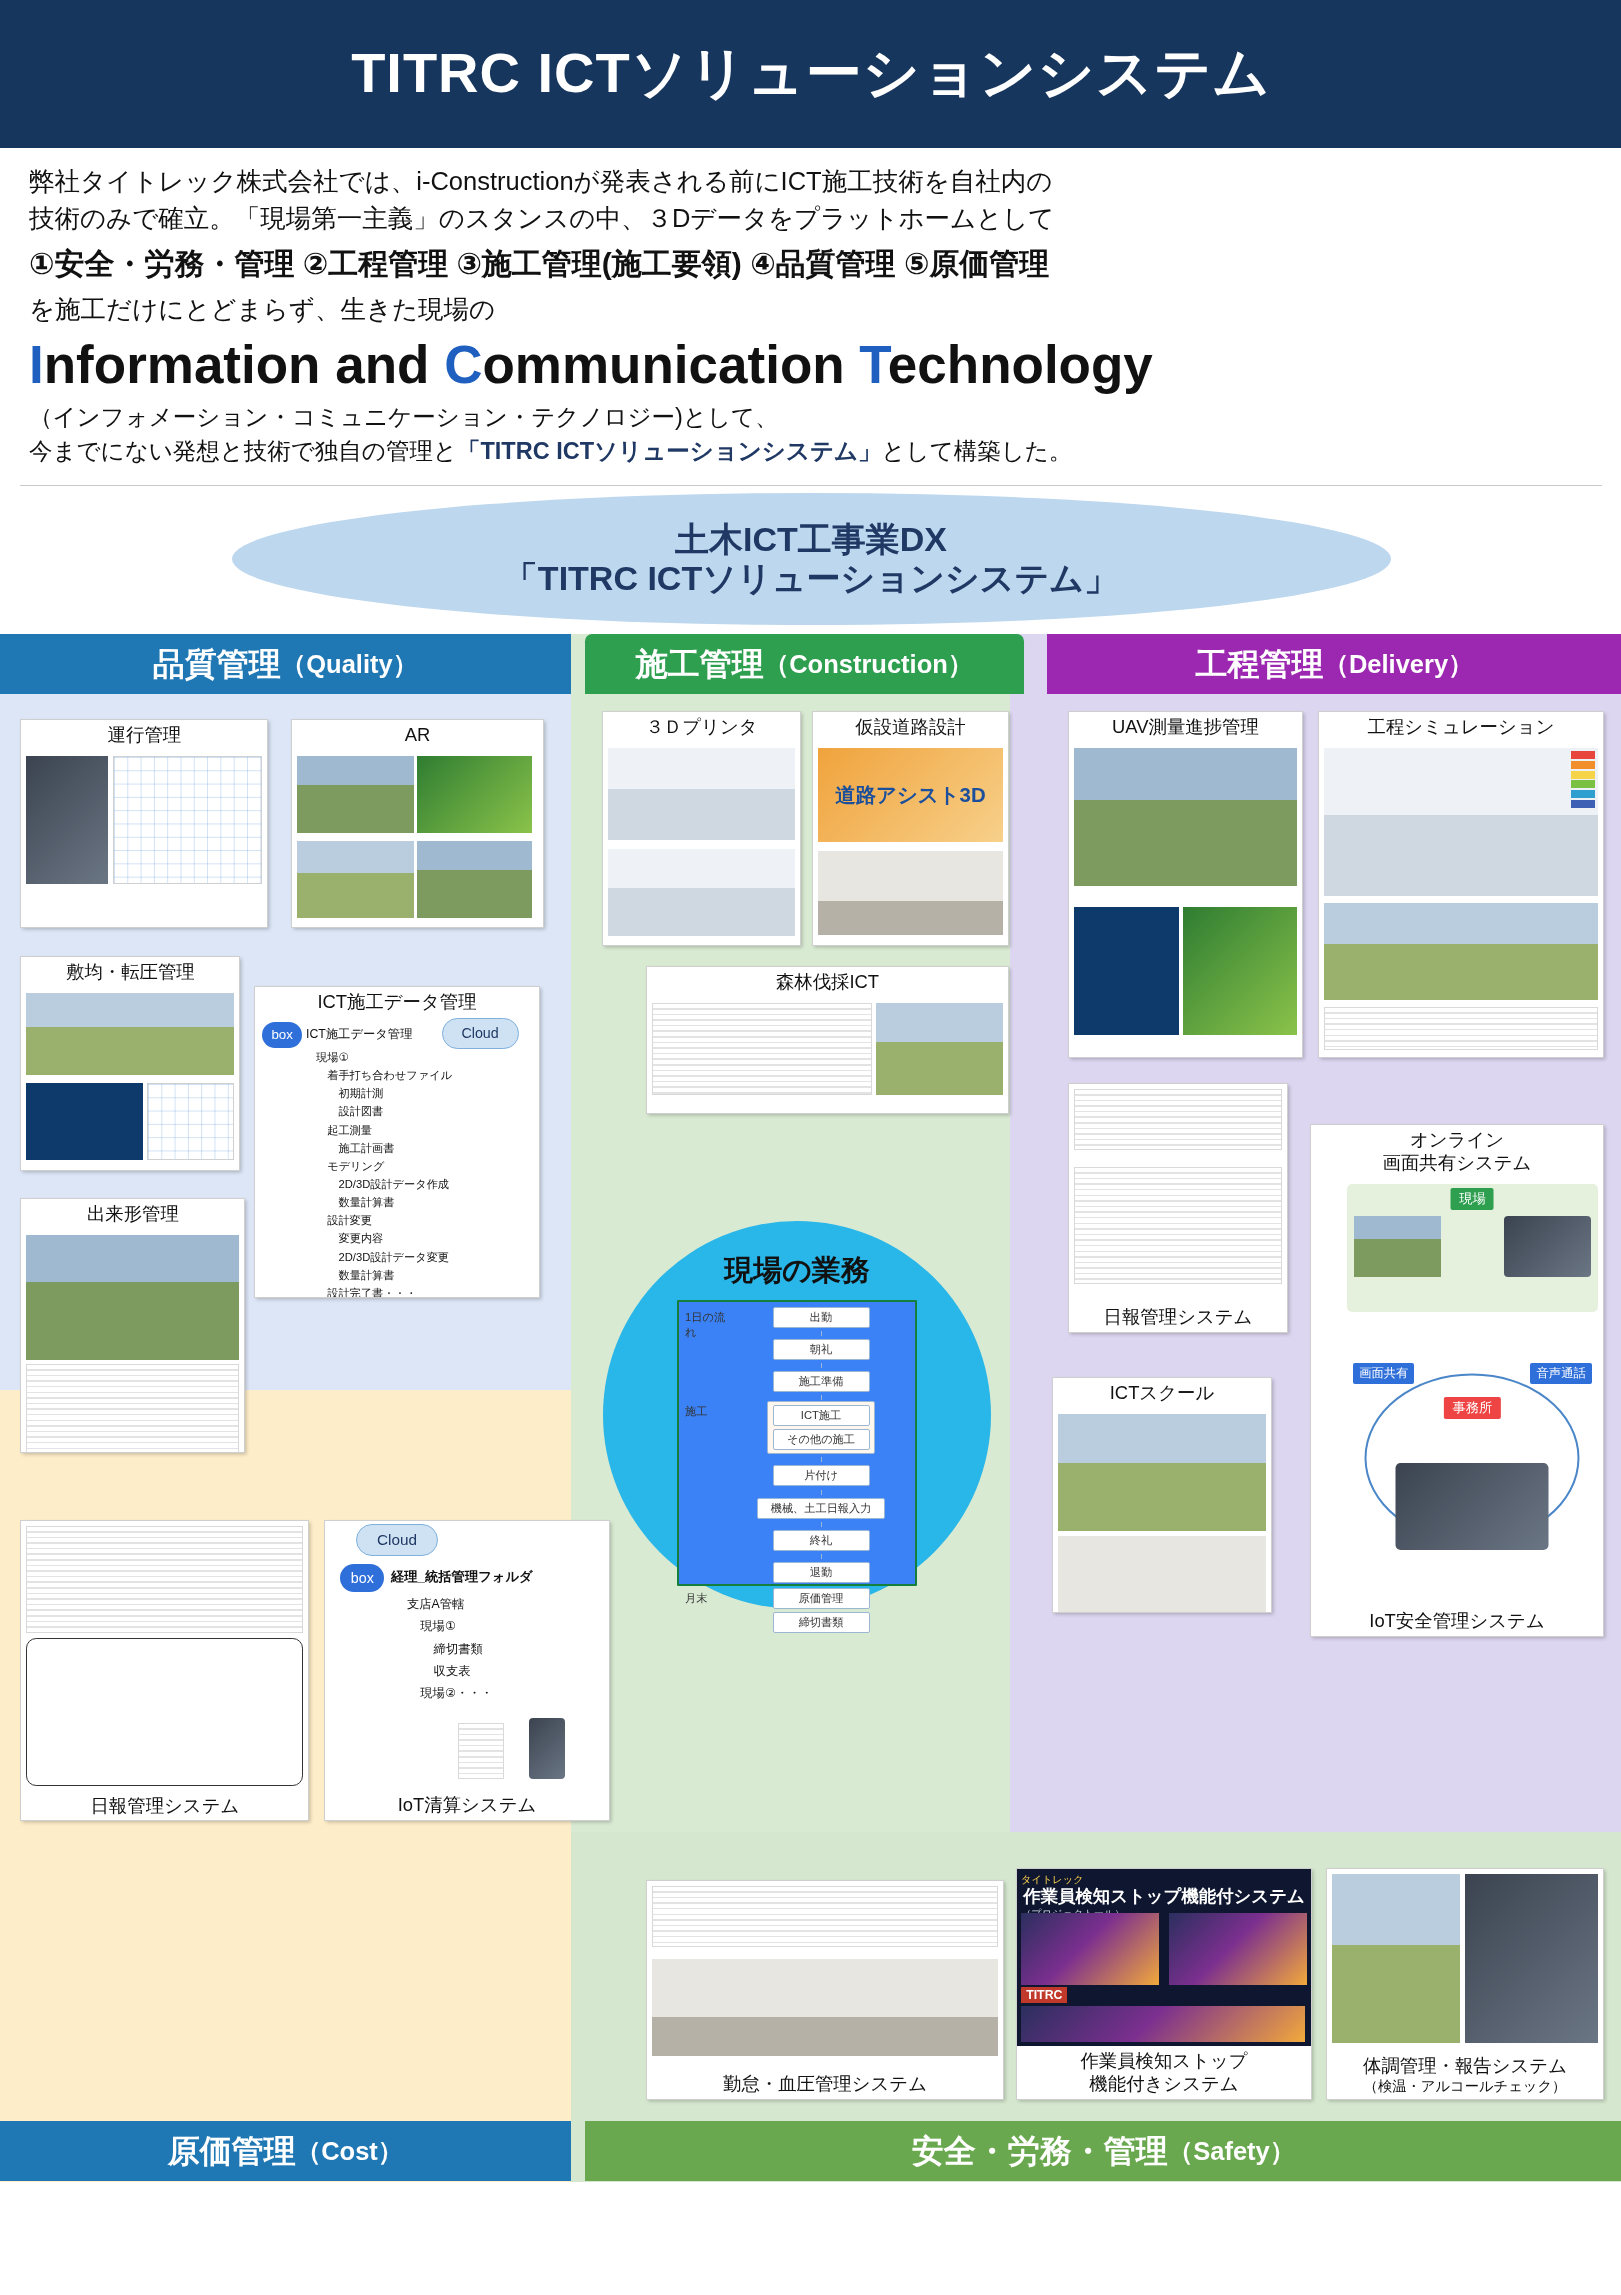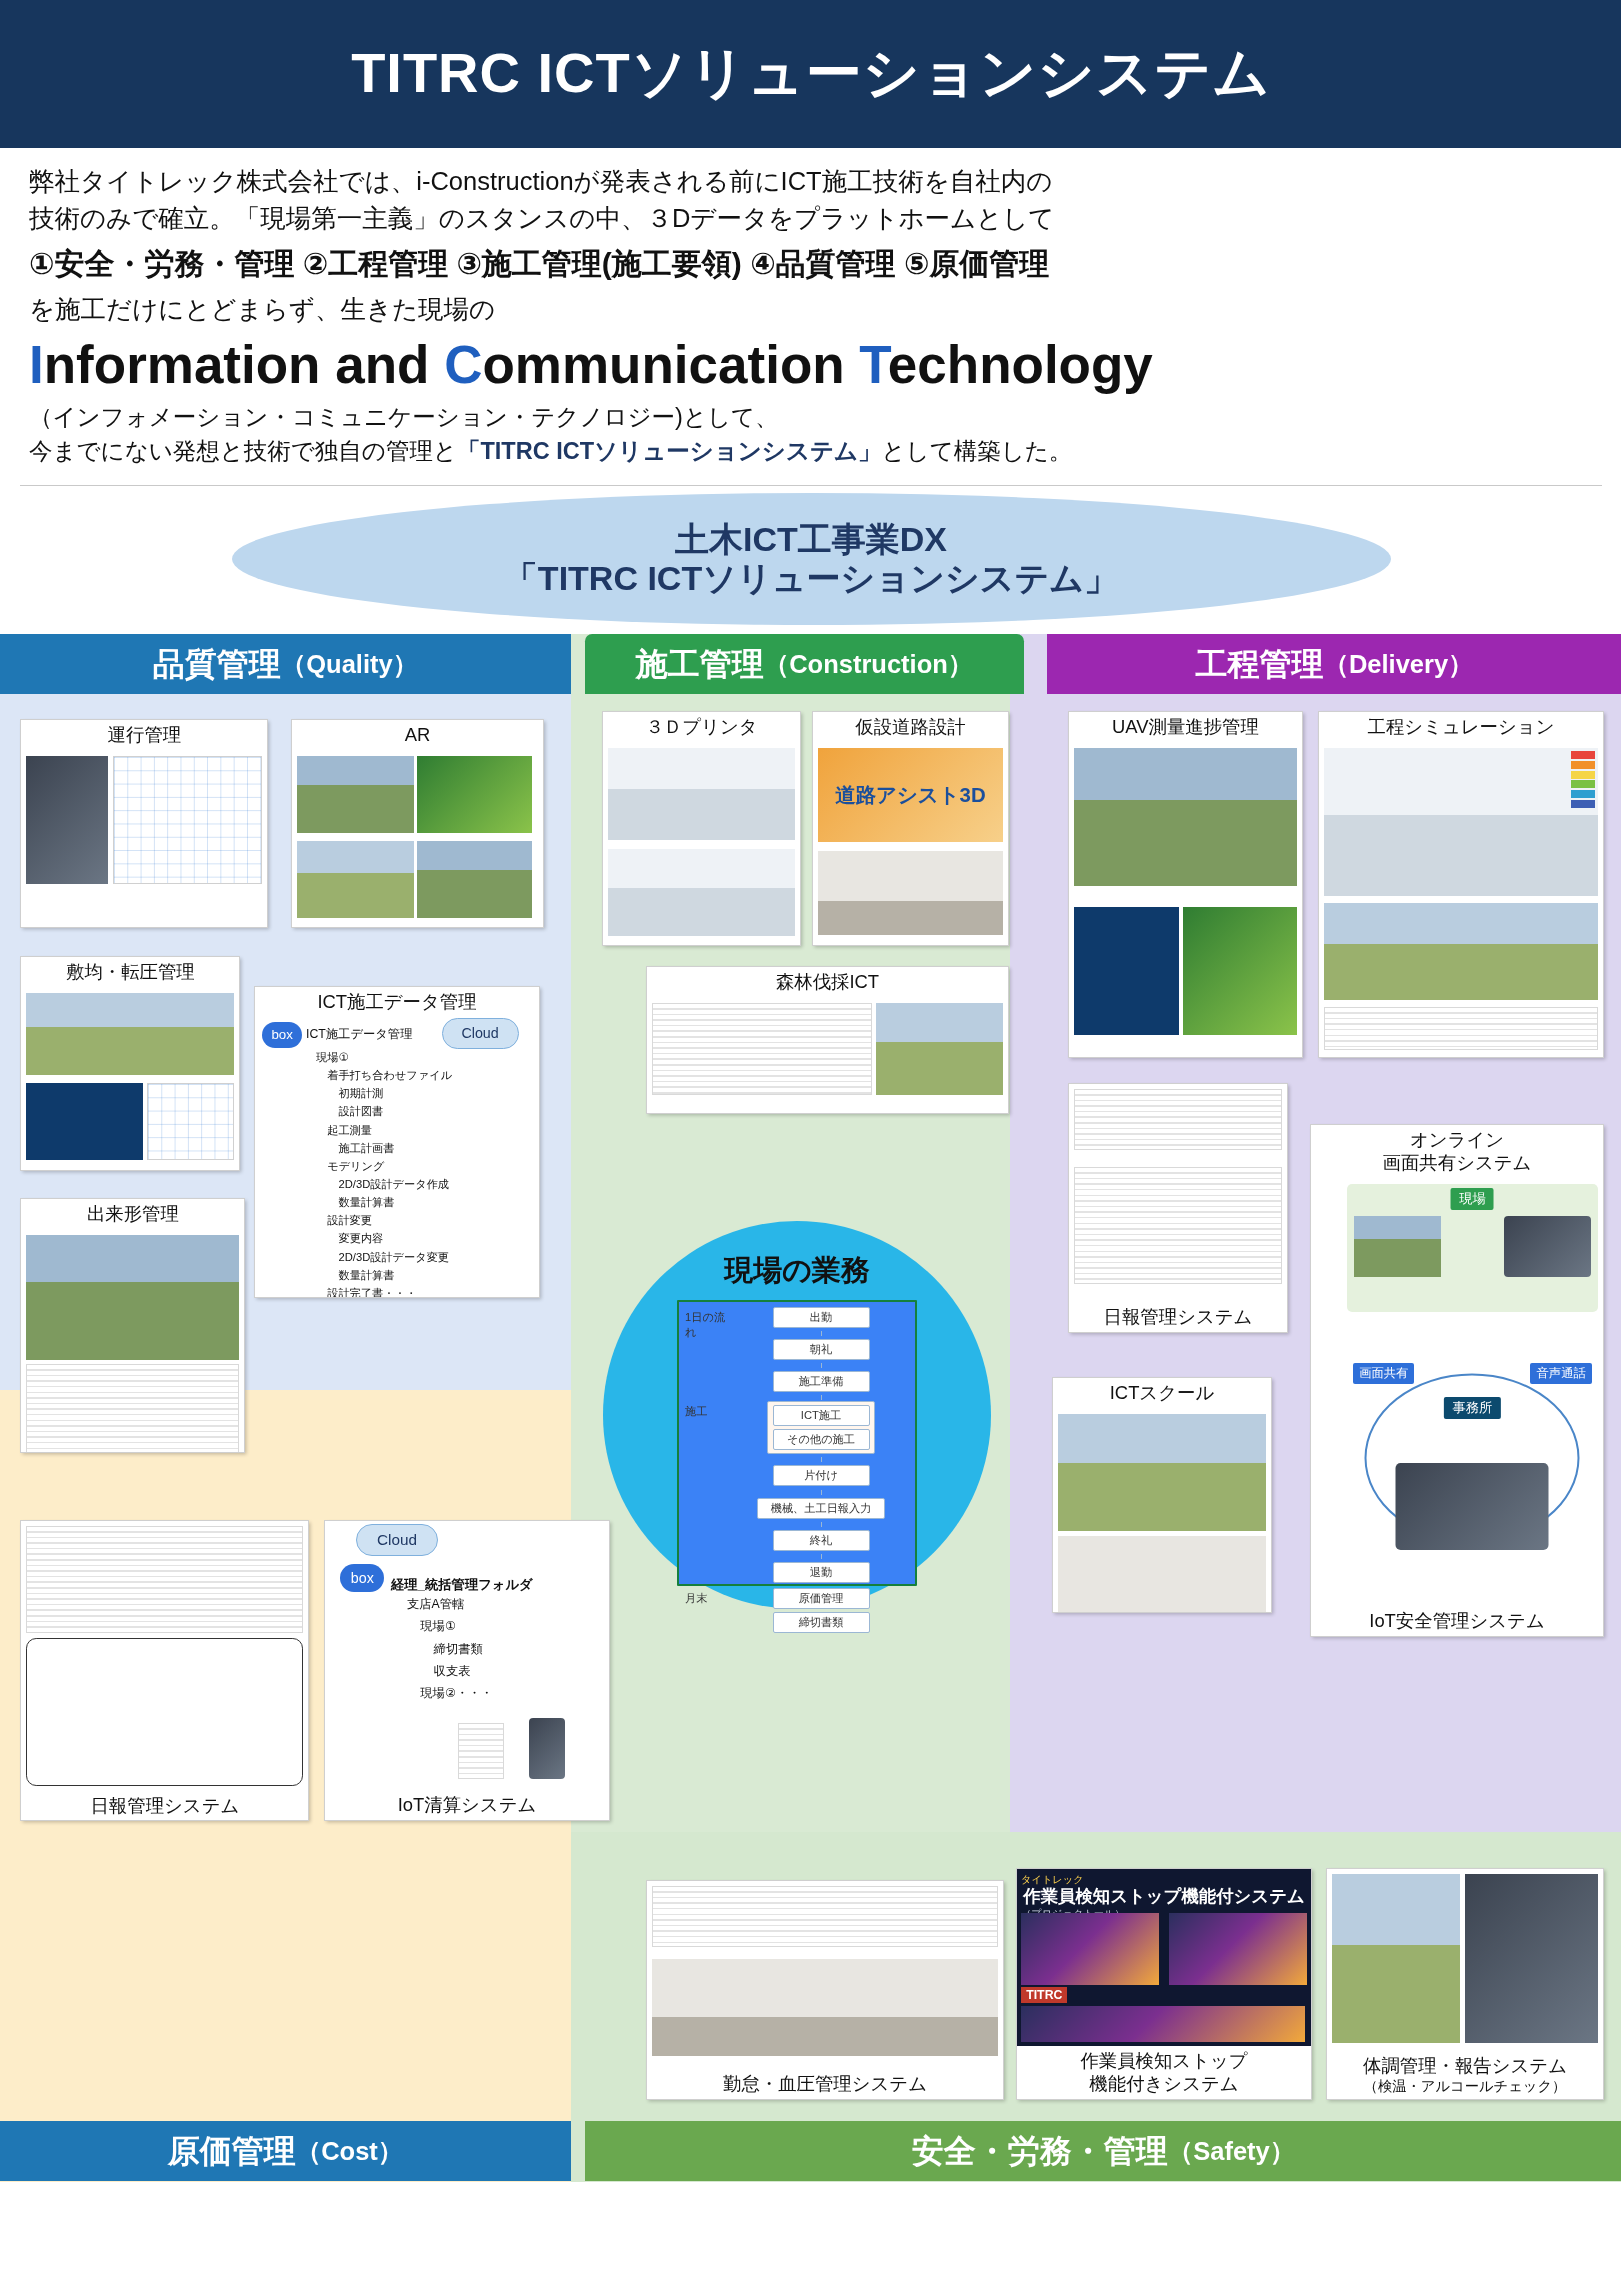--- a/index.html
+++ b/index.html
@@ -311,21 +311,21 @@
         <div class="ph p-doc" style="width:100%;height:107px;"></div>
         <div class="ph p-phone" style="width:100%;height:148px;"></div>
       </div>
       <div class="cap">日報管理システム</div>
     </div>
 
     <div class="card" style="left:324px; top:886px; width:286px; height:301px;">
       <div style="width:100%;flex:1;position:relative;padding:4.1px 6.1px;">
         <div style="position:absolute;left:31px;top:3.1px;width:82px;height:32px;border-radius:16.3px;background:#cfe2f3;border:1px solid #7fb0dd;color:#1f3864;font-size:15.3px;display:flex;align-items:center;justify-content:center;">Cloud</div>
         <div style="position:absolute;left:15.3px;top:43px;width:44px;height:27.6px;border-radius:14.3px;background:#2e6fd9;color:#fff;font-size:14.3px;display:flex;align-items:center;justify-content:center;">box</div>
-        <div style="position:absolute;left:66px;top:47px;font-size:13.3px;font-weight:bold;margin-top:8px;">経理_統括管理フォルダ</div>
+        <div style="position:absolute;left:66px;top:47px;font-size:13.3px;font-weight:bold;">経理_統括管理フォルダ</div>
         <div style="position:absolute;left:82px;top:72px;font-size:12.3px;line-height:1.8;">
           <div style="padding-left:0px;">支店A管轄</div>
           <div style="padding-left:13.3px;">現場①</div>
           <div style="padding-left:26.6px;">締切書類</div>
           <div style="padding-left:26.6px;">収支表</div>
           <div style="padding-left:13.3px;">現場②・・・</div>
         </div>
         <div class="ph p-doc" style="position:absolute;left:133px;bottom:10.2px;width:46px;height:56px;"></div>
         <div class="ph p-dark" style="position:absolute;left:204px;bottom:10.2px;width:36px;height:61px;border-radius:4.1px;"></div>
       </div>
@@ -406,21 +406,21 @@
       <div class="gap" style="height:100%; gap:4.1px; position:relative;padding-left:36px;">
         <div style="width:100%;height:128px;background:#e5f1dd;border-radius:5.1px;position:relative;">
           <div style="position:absolute;left:50%;transform:translateX(-50%);top:4.1px;background:#2e9e4f;color:#fff;font-size:13.3px;padding:2px 8.2px;border-radius:2px;">現場</div>
           <div class="ph p-field" style="position:absolute;left:7.2px;top:32px;width:87px;height:61px;"></div>
           <div class="ph p-dark" style="position:absolute;right:7.2px;top:32px;width:87px;height:61px;border-radius:4.1px;"></div>
         </div>
         <div style="width:100%;height:220px;position:relative;">
           <div style="position:absolute;left:50%;top:50%;transform:translate(-50%,-50%);width:215px;height:169px;border:2.6px solid #4a86c8;border-radius:50%;"></div>
           <div style="position:absolute;left:6.1px;top:15.3px;background:#2e6fd9;color:#fff;font-size:12.3px;padding:2px 6.1px;border-radius:2px;">画面共有</div>
           <div style="position:absolute;right:6.1px;top:15.3px;background:#2e6fd9;color:#fff;font-size:12.3px;padding:2px 6.1px;border-radius:2px;">音声通話</div>
-          <div style="position:absolute;left:50%;transform:translateX(-50%);top:49px;background:#0c4a6e;color:#fff;font-size:13.3px;padding:2px 8.2px;border-radius:2px;">事務所</div>
+          <div style="position:absolute;left:50%;transform:translateX(-50%);top:49px;background:#ef4444;color:#fff;font-size:13.3px;padding:2px 8.2px;border-radius:2px;">事務所</div>
           <div class="ph p-dark" style="position:absolute;left:50%;transform:translateX(-50%);bottom:18.4px;width:153px;height:87px;border-radius:5.1px;"></div>
         </div>
       </div>
       <div class="cap">IoT安全管理システム</div>
     </div>
 
     <div class="card" style="left:1052px; top:743px; width:220px; height:236px;">
       <div class="cap top">ICTスクール</div>
       <div class="gap" style="height:100%; gap:5.1px;">
         <div class="ph p-field2" style="width:100%;height:117px;"></div>

